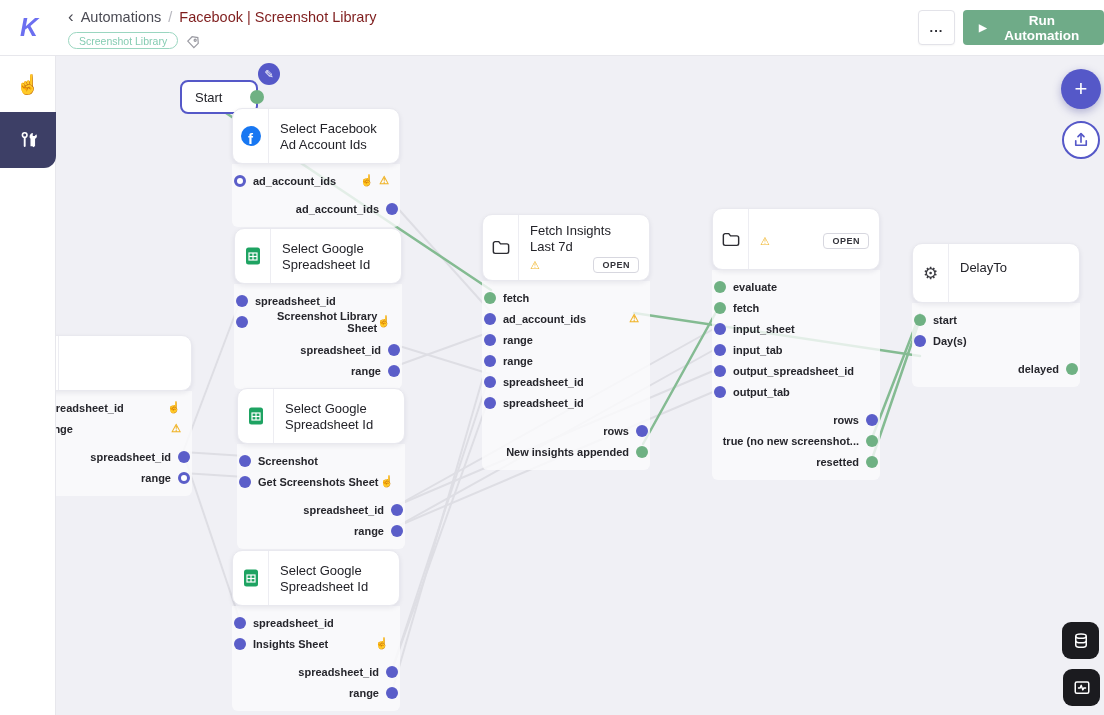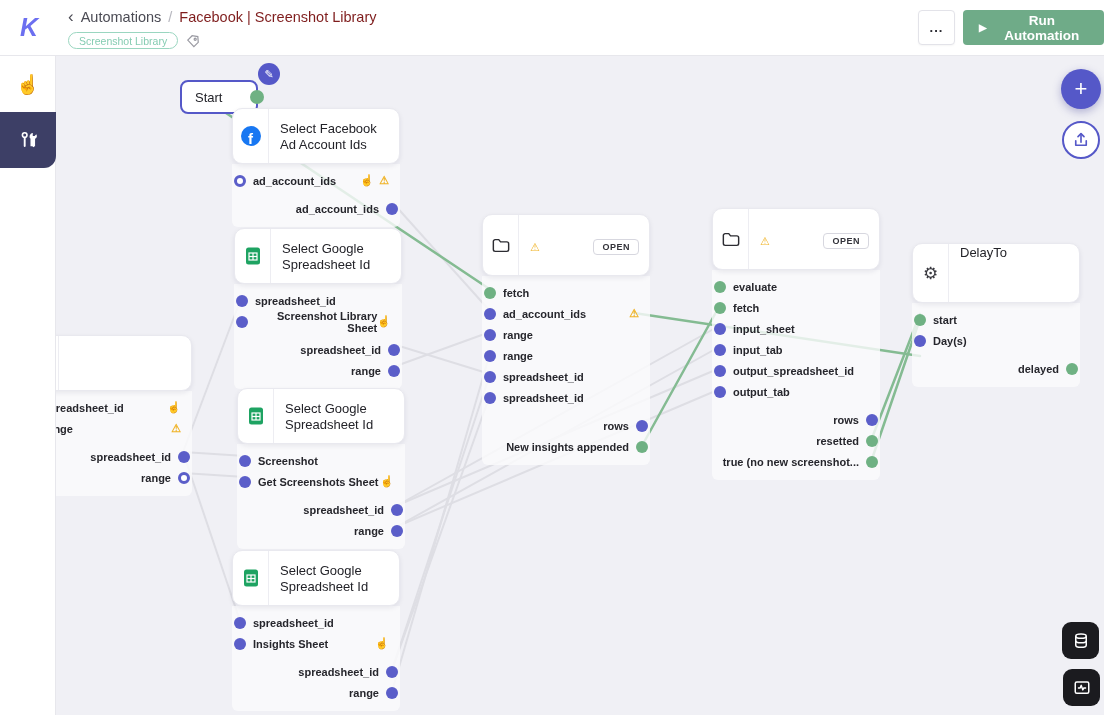--- a/index.html
+++ b/index.html
@@ -11,21 +11,21 @@
     background:#ffffff; border-bottom:1px solid #e7e7ec; z-index:20; }
   .logo { position:absolute; left:13px; top:11px; width:32px; height:32px;
     display:flex; align-items:center; justify-content:center;
     color:#6c6ff0; font-size:25px; font-weight:700; font-style:italic; }
   .crumbs { position:absolute; left:68px; top:8px; display:flex; align-items:center;
     gap:7px; font-size:14.5px; color:#4b4b54; }
   .crumbs .back { font-size:17px; line-height:1; color:#4b4b54; cursor:pointer; }
   .crumbs .parent { cursor:pointer; }
   .crumbs .sep { color:#b5b5bd; }
   .crumbs .title { color:#7f1d1d; font-weight:500; }
-  .tagrow { position:absolute; left:68px; top:32px; display:flex; align-items:center; gap:8px; }
+  .tagrow { position:absolute; left:68px; top:32px; display:flex; align-items:flex-end; gap:8px; }
   .tagpill { border:1px solid #9ad6c0; color:#85ccb2; border-radius:10px;
     font-size:10.5px; padding:1.5px 10px; background:#fff; }
   .tagicon { width:14px; height:14px; color:#9a9aa2; }
   .btn-more { position:absolute; left:918px; top:10px; width:37px; height:35px;
     background:#fff; border:1px solid #e3e3e9; border-radius:4px;
     font-weight:700; color:#2a2a30; font-size:13px; letter-spacing:1px;
     display:flex; align-items:center; justify-content:center; cursor:pointer;
     box-shadow:0 1px 2px rgba(0,0,0,.04); }
   .btn-run { position:absolute; left:963px; top:10px; height:35px; padding:0 16px;
     background:#6fab88; border:none; border-radius:4px; color:#fff;
@@ -251,20 +251,21 @@
   </div>
 
   <div class="node" style="left:426px; top:158px;">
     <div class="card" style="min-height:62px;">
       <div class="icol">
         <svg width="18" height="15" viewBox="0 0 20 16">
           <path d="M1.5 3.5 a2 2 0 0 1 2-2 h4 l2 2.5 h7 a2 2 0 0 1 2 2 v6.5 a2 2 0 0 1-2 2 h-13 a2 2 0 0 1-2-2 z" fill="none" stroke="#2c2c32" stroke-width="1.6"></path>
         </svg>
       </div>
       <div class="tcol">
+        <div class="ntitle">Fetch Insights Last 7d</div>
         <div class="meta">
           <span class="warn">⚠</span>
           <button class="openbtn">OPEN</button>
         </div>
       </div>
     </div>
     <div class="ports">
       <div class="prow in">
         <span class="dot green"></span>
         <span>fetch</span>
@@ -343,37 +344,37 @@
       <div class="prow in">
         <span class="dot purple"></span>
         <span>output_tab</span>
       </div>
       <div class="pgroup-out">
         <div class="prow out">
           <span>rows</span>
           <span class="dot purple"></span>
         </div>
         <div class="prow out">
+          <span>true (no new screenshot...</span>
+          <span class="dot green"></span>
+        </div>
+        <div class="prow out">
           <span>resetted</span>
           <span class="dot green"></span>
         </div>
-        <div class="prow out">
-          <span>true (no new screenshot...</span>
-          <span class="dot green"></span>
-        </div>
       </div>
     </div>
   </div>
 
   <div class="node" style="left:856px; top:187px;">
     <div class="card" style="min-height:60px;">
       <div class="icol">
           <span class="gear">⚙</span>
         </div>
-      <div class="tcol" style="justify-content:flex-start; padding-top:1px;">
+      <div class="tcol" style="justify-content:flex-start; padding-top:16px;">
         <div class="ntitle">DelayTo</div>
       </div>
     </div>
     <div class="ports">
       <div class="prow in">
         <span class="dot green"></span>
         <span>start</span>
       </div>
       <div class="prow in">
         <span class="dot purple"></span>

